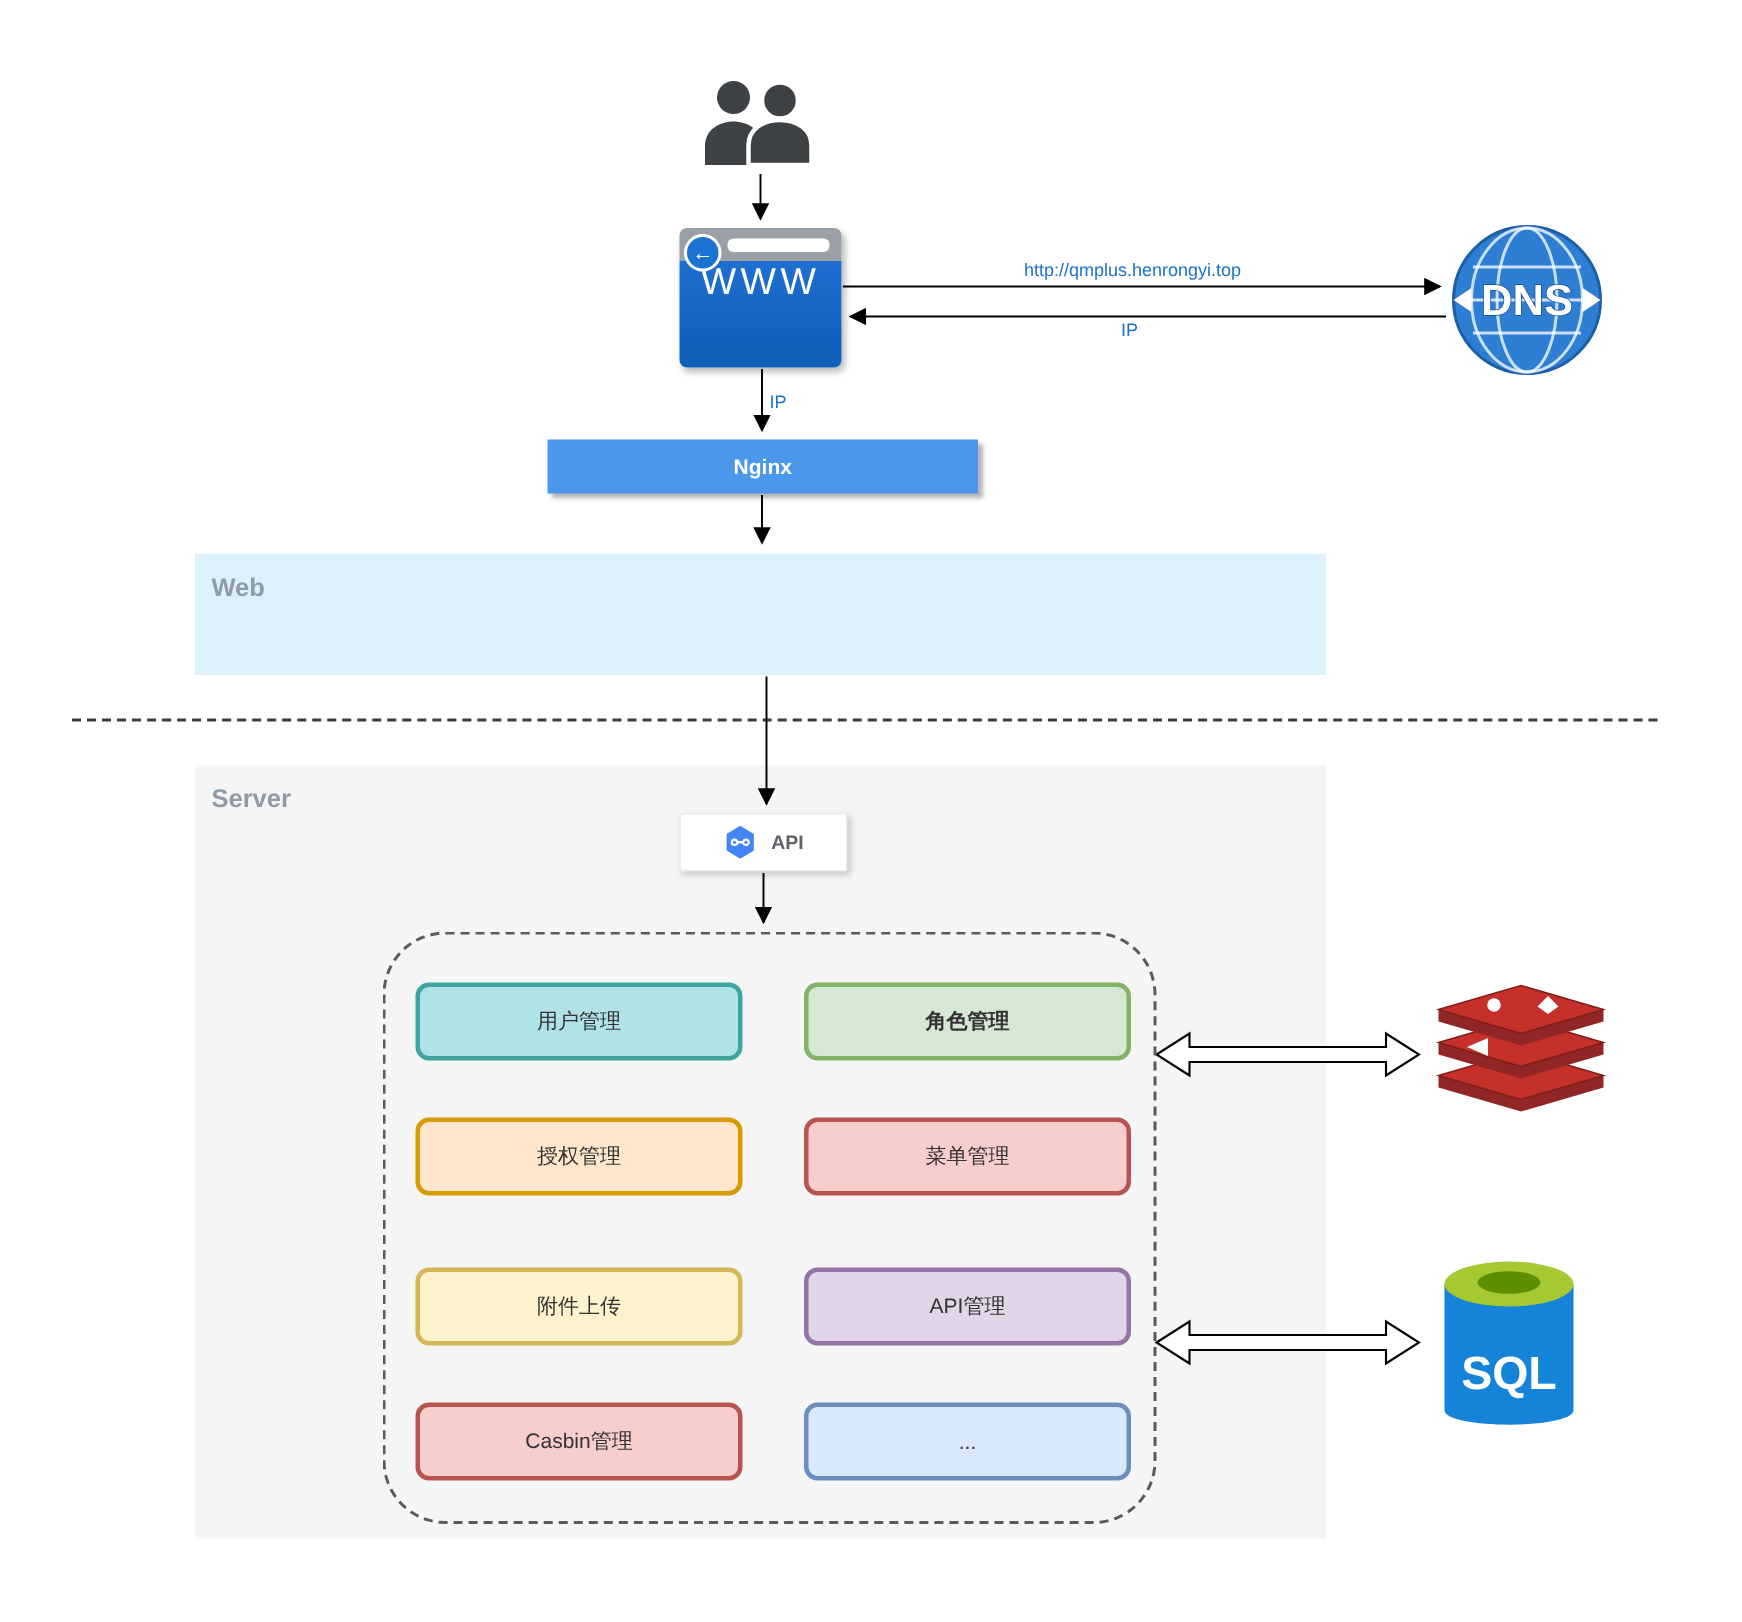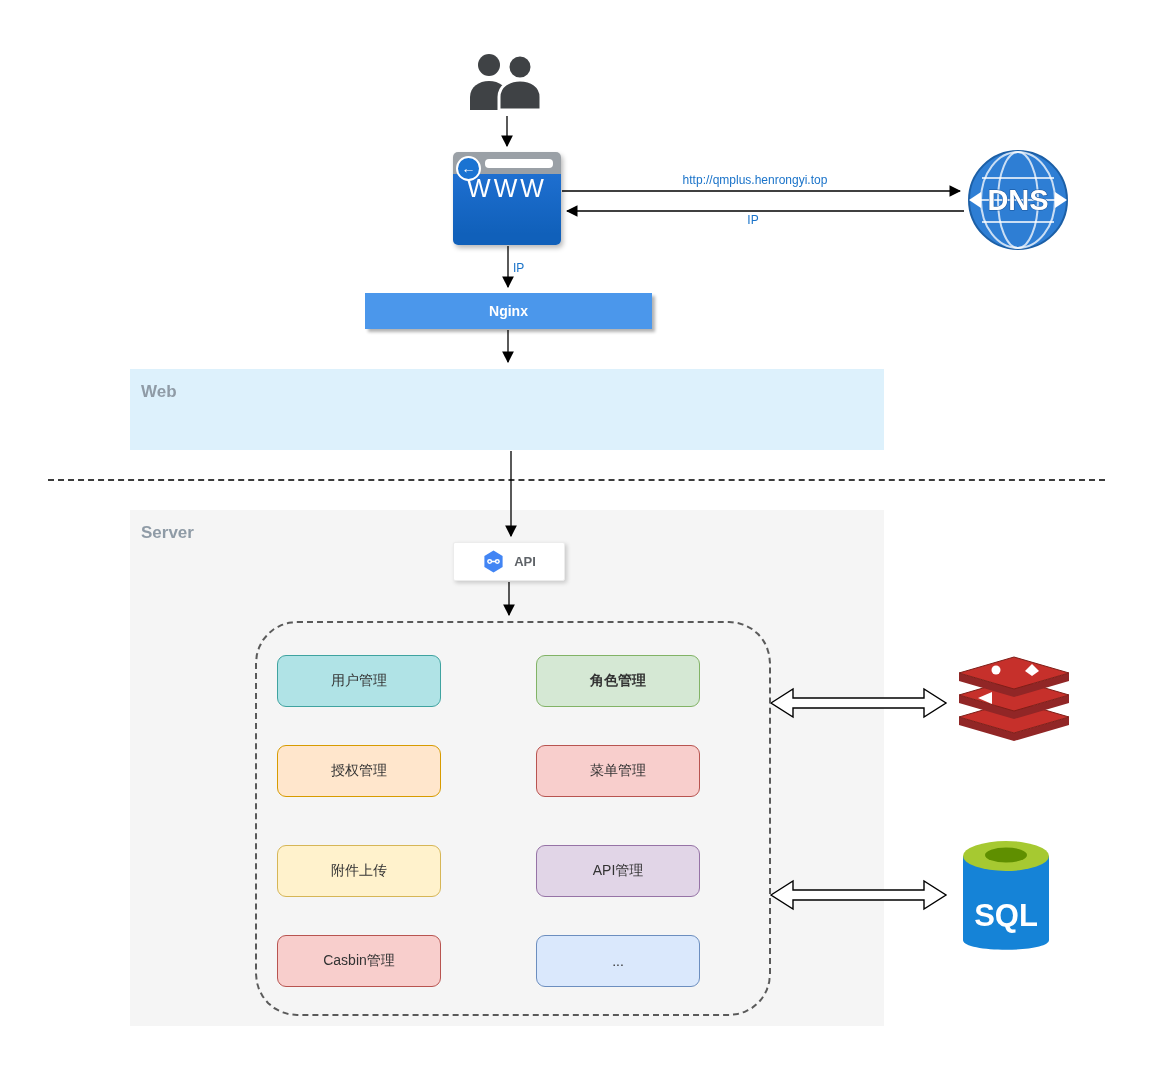--- a/index.html
+++ b/index.html
@@ -125,22 +125,22 @@
   }
   .api-label { font-size: 13px; font-weight: bold; color: #5f6368; }
 
   
   .module-container {
     left: 255px; top: 621px; width: 516px; height: 395px;
     border: 2px dashed #5a5a5a;
     border-radius: 42px;
   }
   .module {
-    width: 164px; height: 52px;
-    border: 1px solid #d946ef;
+    width: 218px; height: 52px;
+    border: 3px solid #d946ef;
     border-radius: 9px;
     display: flex; align-items: center; justify-content: center;
     font-size: 14px;
     color: var(--module-text, #333333);
   }
   .m0 { left: 277px; top: 655px; }
   .m1 { left: 536px; top: 655px; }
   .m2 { left: 277px; top: 745px; }
   .m3 { left: 536px; top: 745px; }
   .m4 { left: 277px; top: 845px; }

